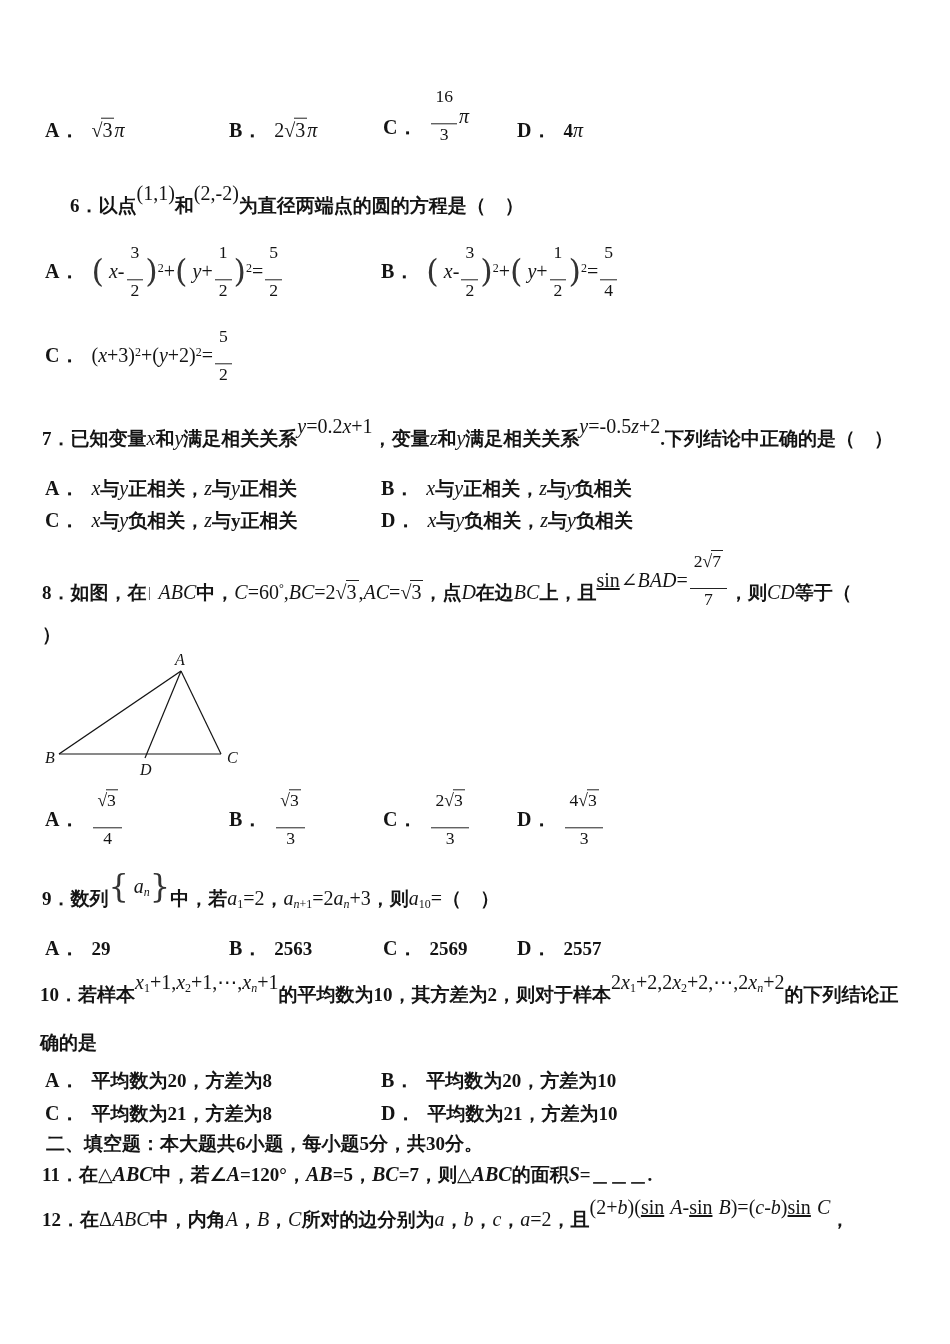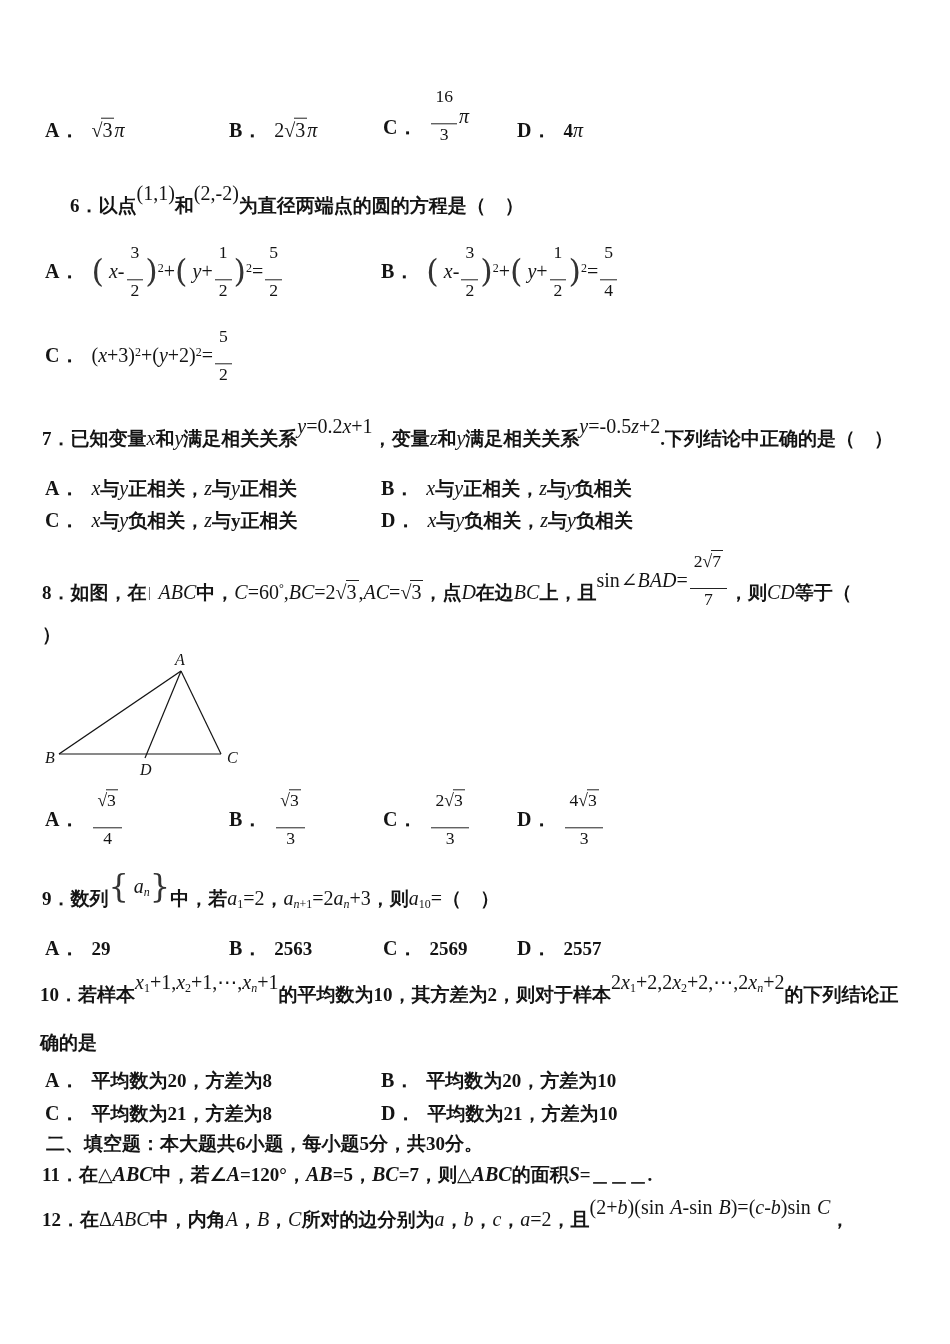--- a/index.html
+++ b/index.html
@@ -10,21 +10,21 @@
   .row{position:absolute;left:45px;right:10px;}
   .cell{position:absolute;top:0;white-space:nowrap;line-height:1.4;}
   .vc .cell{top:50%;transform:translateY(-50%);}
   .c0{left:0}.c1{left:184px}.c2{left:338px}.c3{left:472px}
   .w0{left:0}.w1{left:336px}
   
   .t{font-family:"Liberation Serif","DejaVu Sans",sans-serif;font-weight:700;}
   
   .m{font-family:"Liberation Serif","DejaVu Serif",serif;font-weight:400;font-size:20px;}
   .m i{font-style:italic;}
-  .m .fn{font-style:normal;letter-spacing:0;margin-right:1px;}
+  .m .fn{font-style:normal;letter-spacing:0;margin-right:1px;text-decoration:underline;}
   .raised{position:relative;top:-12px;display:inline-block;}
   .frac{display:inline-block;vertical-align:middle;text-align:center;margin:0 2px;
         font-size:0.88em;position:relative;top:-2px;}
   .frac .fnum{display:block;padding:0 4px 16px 4px;border-bottom:1.4px solid #222;line-height:1.12;}
   .frac .fden{display:block;padding-top:1px;line-height:1.12;}
   .sqrt{white-space:nowrap;}
   .srad{letter-spacing:-1px;}
   .sbar{border-top:1.4px solid #222;padding:0 2px 0 1px;}
   sup{font-size:0.6em;vertical-align:0.55em;line-height:0;}
   sub{font-size:0.6em;vertical-align:-0.25em;line-height:0;}

